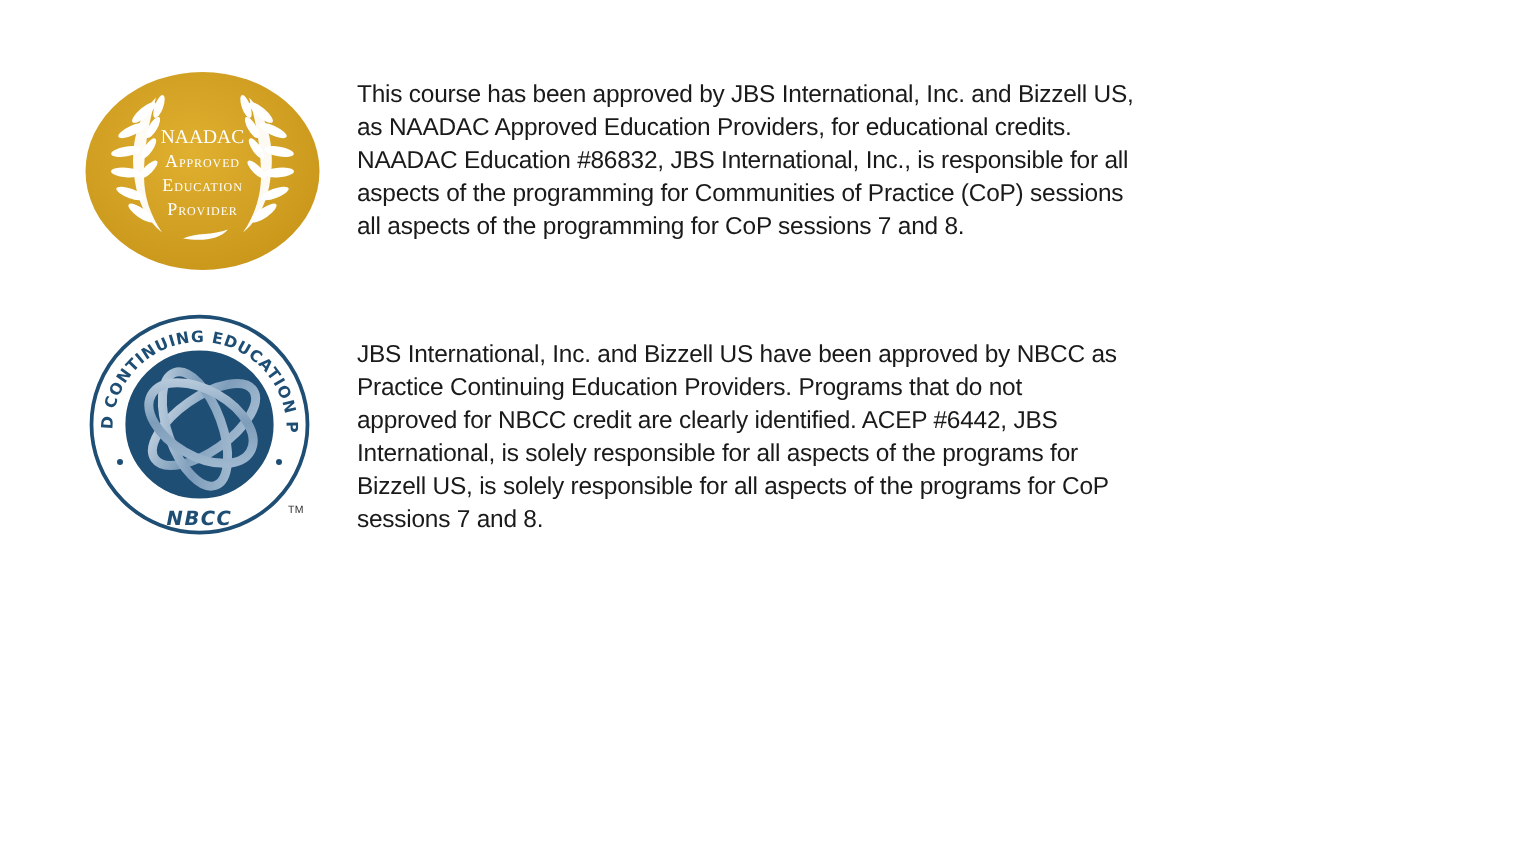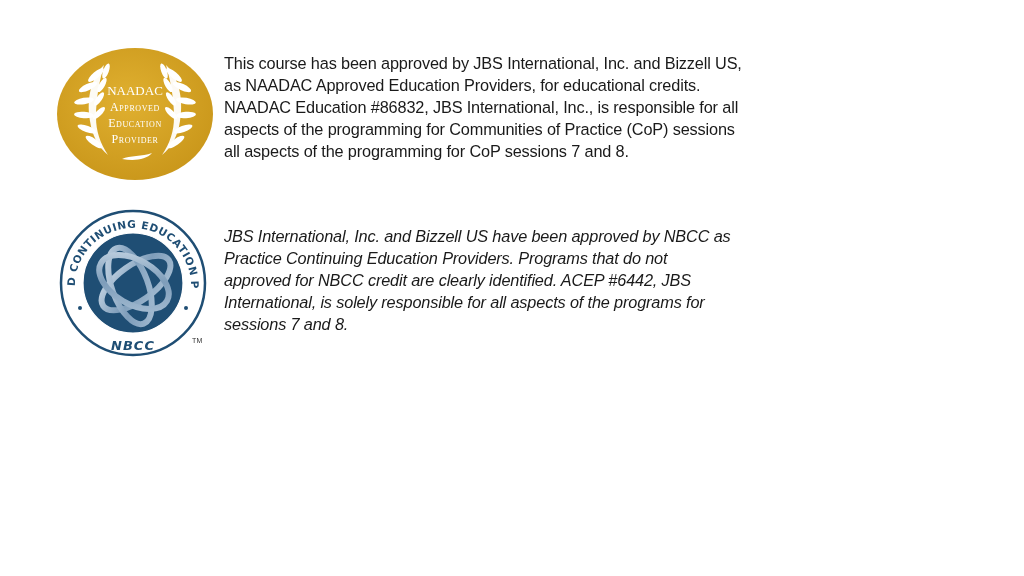--- a/index.html
+++ b/index.html
@@ -41,34 +41,33 @@
     .tm {
       position: absolute;
       left: 192px;
       top: 337px;
       font-size: 7px;
       color: #333333;
       letter-spacing: 0.2px;
     }
     .para {
       position: absolute;
-      left: 224px;
+      left: 238px;
       width: 560px;
       font-size: 16.3px;
       line-height: 22px;
       color: #1a1a1a;
       margin: 0;
       letter-spacing: -0.15px;
     }
     #para-naadac {
       top: 52px;
     }
     #para-nbcc {
       top: 225px;
-      font-style: italic;
     }
     .line {
       display: block;
       white-space: nowrap;
     }
   </style>
 </head>
 <body>
 
 <div class="slide">
@@ -161,16 +160,17 @@
     <span class="line">NAADAC Education #86832, JBS International, Inc., is responsible for all</span>
     <span class="line">aspects of the programming for Communities of Practice (CoP) sessions</span>
     <span class="line">all aspects of the programming for CoP sessions 7 and 8.</span>
   </p>
 
   <p class="para" id="para-nbcc">
     <span class="line">JBS International, Inc. and Bizzell US have been approved by NBCC as</span>
     <span class="line">Practice Continuing Education Providers. Programs that do not</span>
     <span class="line">approved for NBCC credit are clearly identified. ACEP #6442, JBS</span>
     <span class="line">International, is solely responsible for all aspects of the programs for</span>
+    <span class="line">Bizzell US, is solely responsible for all aspects of the programs for CoP</span>
     <span class="line">sessions 7 and 8.</span>
   </p>
 
 </div>
 
 </body></html>

